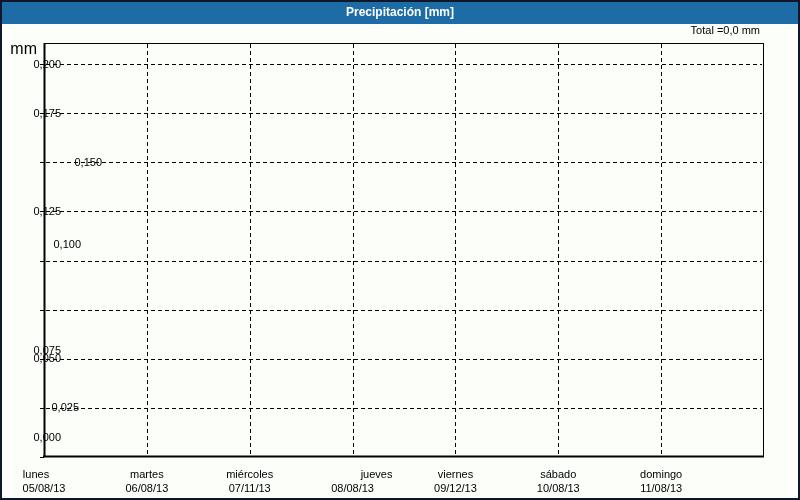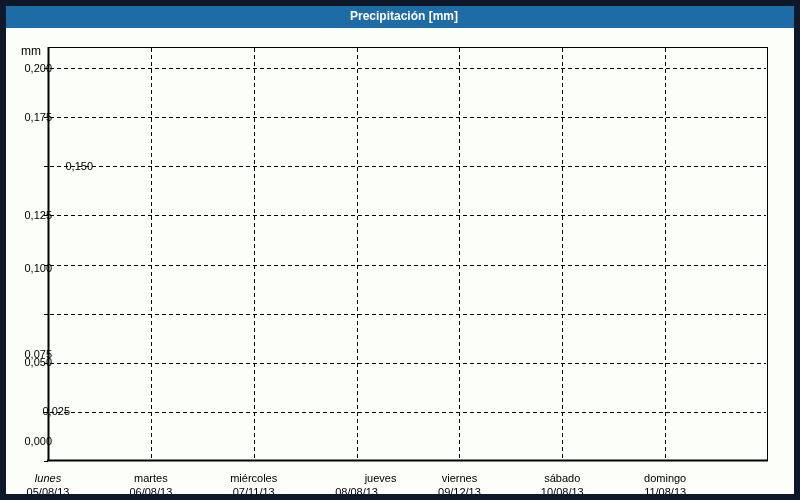--- a/index.html
+++ b/index.html
@@ -4,21 +4,21 @@
 <style>
   html, body { margin: 0; padding: 0; }
   body { font-family: "Liberation Sans", sans-serif; }
 
   .frame {
     position: relative;
     width: 800px;
     height: 500px;
     box-sizing: border-box;
     background: #fcfefa;
-    border: 6px solid #0f172a;
+    border: 2px solid #0f172a;
     overflow: hidden;
   }
 
   .titlebar {
     position: absolute;
     top: -2px; left: -2px;
     width: 800px;
     height: 24px;
     background: #1e6ca6;
     color: #ffffff;
@@ -39,33 +39,33 @@
     color: #000000;
     white-space: nowrap;
   }
 
   .unit-label {
     position: absolute;
     top: 38px;
     left: 0;
     width: 35px;
     text-align: right;
-    font-size: 12px;
+    font-size: 16px;
     color: #000000;
   }
 
   svg.plot {
     position: absolute;
     top: 0; left: 0;
   }
 
   .ylab {
     position: absolute;
     left: 0;
-    width: 46px;
+    width: 59px;
     text-align: right;
     font-size: 11px;
     color: #000000;
     line-height: 13px;
     white-space: nowrap;
   }
 
   .day-name, .day-date {
     position: absolute;
     transform: translateX(-50%);
@@ -76,20 +76,21 @@
     text-align: center;
   }
 </style>
 </head>
 <body>
 
 <div class="frame">
 
   <div class="titlebar">Precipitación [mm]</div>
 
+  <div class="total-label">Total =0,0 mm</div>
 
   <div class="unit-label">mm</div>
 
   <svg class="plot" id="plot-svg" width="800" height="500">
       <line x1="38" y1="455.5" x2="42" y2="455.5" stroke="#000000" stroke-width="1"></line>
       <line x1="44" y1="406.5" x2="760" y2="406.5" stroke="#000000" stroke-width="1" stroke-dasharray="4 3"></line>
       <line x1="38" y1="406.5" x2="42" y2="406.5" stroke="#000000" stroke-width="1"></line>
       <line x1="44" y1="357.5" x2="760" y2="357.5" stroke="#000000" stroke-width="1" stroke-dasharray="4 3"></line>
       <line x1="38" y1="357.5" x2="42" y2="357.5" stroke="#000000" stroke-width="1"></line>
       <line x1="44" y1="308.5" x2="760" y2="308.5" stroke="#000000" stroke-width="1" stroke-dasharray="4 3"></line>
@@ -114,35 +115,35 @@
       <line x1="761.5" y1="41" x2="761.5" y2="455" stroke="#000000" stroke-width="1"></line>
       <line x1="42.5" y1="41" x2="42.5" y2="455" stroke="#000000" stroke-width="2"></line>
       <line x1="41" y1="454.5" x2="762" y2="454.5" stroke="#000000" stroke-width="2"></line>
     </svg>
 
   <div id="y-labels">
       <div class="ylab" style="top: 429px;">0,000</div>
       <div class="ylab" style="top: 399.375px; padding-left: 18px;">0,025</div>
       <div class="ylab" style="top: 350.25px;">0,050</div>
       <div class="ylab" style="top: 314px; margin-top: 28px;">0,075</div>
-      <div class="ylab" style="top: 256px;">0,100</div>
+      <div class="ylab" style="top: 236px; padding-left: 20px;">0,100</div>
       <div class="ylab" style="top: 202.875px;">0,125</div>
       <div class="ylab" style="top: 153.75px; padding-left: 41px;">0,150</div>
       <div class="ylab" style="top: 104.625px;">0,175</div>
       <div class="ylab" style="top: 55.5px;">0,200</div>
     </div>
   <div id="x-labels">
-      <div class="day-name" style="left: 42px; top: 466px; font-style: italic;">lunes</div>
+      <div class="day-name" style="left: 34px; top: 466px;">lunes</div>
       <div class="day-date" style="left: 42px; top: 480px;">05/08/13</div>
       <div class="day-name" style="left: 144.857px; top: 466px;">martes</div>
       <div class="day-date" style="left: 144.857px; top: 480px;">06/08/13</div>
       <div class="day-name" style="left: 247.714px; top: 466px;">miércoles</div>
       <div class="day-date" style="left: 247.714px; top: 480px;">07/11/13</div>
       <div class="day-name" style="left: 350.571px; top: 466px; padding-left: 48px;">jueves</div>
-      <div class="day-date" style="left: 350.571px; top: 480px; text-decoration: underline;">08/08/13</div>
+      <div class="day-date" style="left: 350.571px; top: 480px;">08/08/13</div>
       <div class="day-name" style="left: 453.429px; top: 466px;">viernes</div>
       <div class="day-date" style="left: 453.429px; top: 480px;">09/12/13</div>
       <div class="day-name" style="left: 556.286px; top: 466px;">sábado</div>
       <div class="day-date" style="left: 556.286px; top: 480px;">10/08/13</div>
       <div class="day-name" style="left: 659.143px; top: 466px;">domingo</div>
       <div class="day-date" style="left: 659.143px; top: 480px;">11/08/13</div>
     </div>
 
 </div>
 

